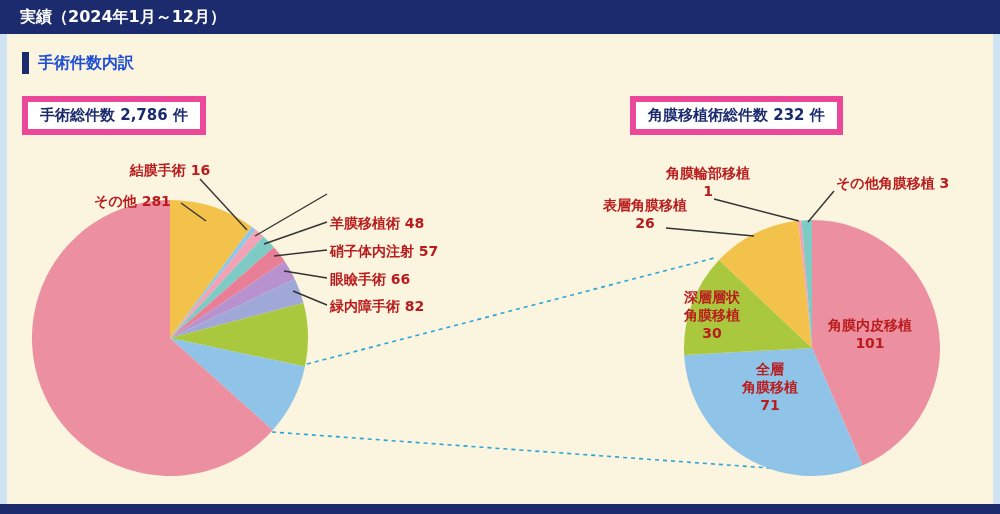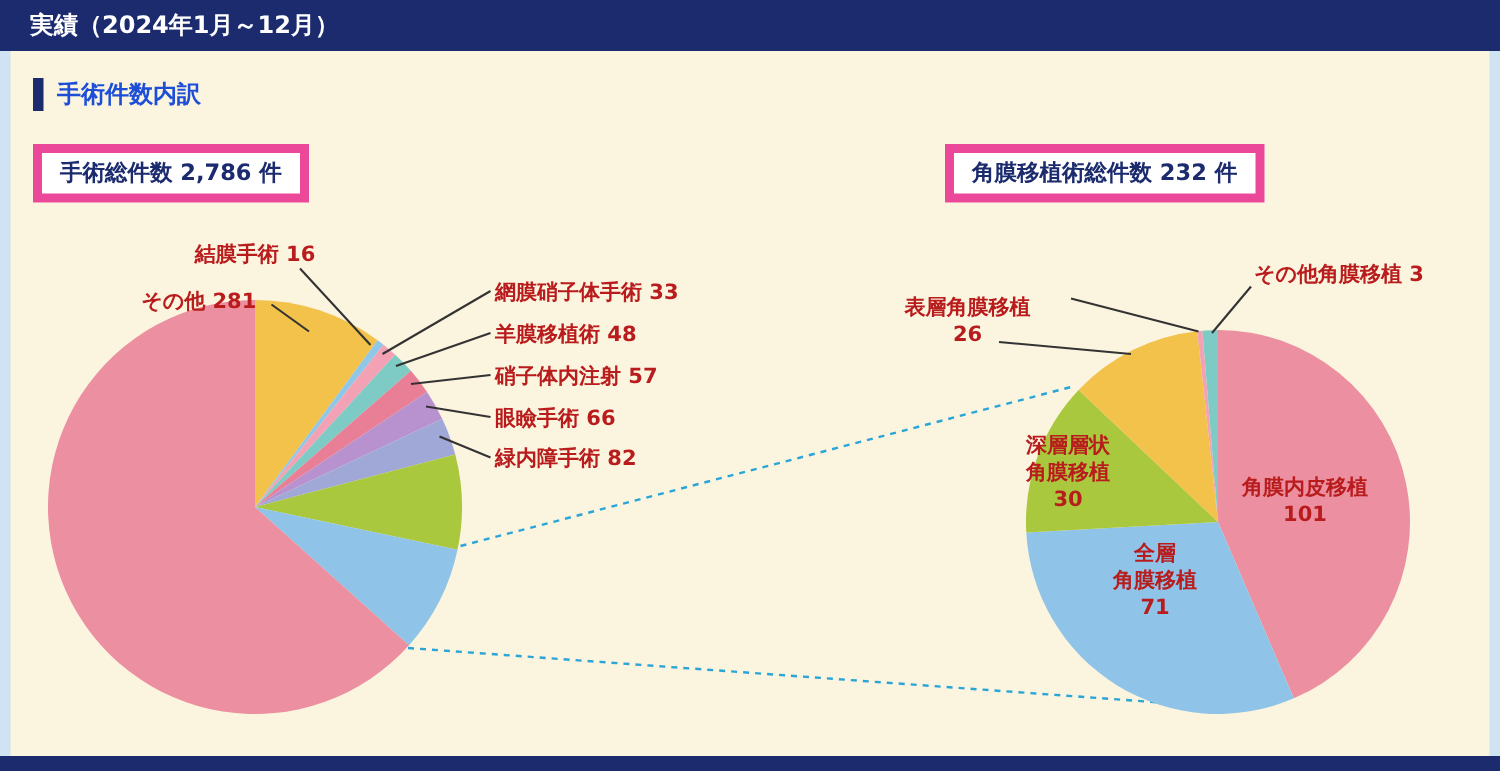--- a/index.html
+++ b/index.html
@@ -72,26 +72,27 @@
     <line x1="327" y1="278" x2="284" y2="271" stroke="#333" stroke-width="1.4"></line>
     <line x1="327" y1="305" x2="293" y2="291" stroke="#333" stroke-width="1.4"></line>
 
     <line x1="714" y1="199" x2="799" y2="221" stroke="#333" stroke-width="1.4"></line>
     <line x1="666" y1="228" x2="754" y2="236" stroke="#333" stroke-width="1.4"></line>
     <line x1="834" y1="191" x2="808" y2="222" stroke="#333" stroke-width="1.4"></line>
   </svg>
 
   <div class="lbl" style="left:120px;top:161px;width:100px">結膜手術 16</div>
   <div class="lbl" style="left:85px;top:192px;width:95px">その他 281</div>
-  <div class="lbl left-align" style="left:330px;top:186px">網膜硝子体手術 33</div>
   <div class="lbl left-align" style="left:330px;top:214px">羊膜移植術 48</div>
   <div class="lbl left-align" style="left:330px;top:242px">硝子体内注射 57</div>
   <div class="lbl left-align" style="left:330px;top:270px">眼瞼手術 66</div>
   <div class="lbl left-align" style="left:330px;top:297px">緑内障手術 82</div>
 
+  <div class="lbl" style="left:650px;top:164px;width:116px">角膜輪部移植
+1</div>
   <div class="lbl" style="left:587px;top:196px;width:116px">表層角膜移植
 26</div>
   <div class="lbl left-align" style="left:836px;top:174px">その他角膜移植 3</div>
   <div class="lbl" style="left:664px;top:288px;width:96px">深層層状
 角膜移植
 30</div>
   <div class="lbl" style="left:722px;top:360px;width:96px">全層
 角膜移植
 71</div>
   <div class="lbl" style="left:818px;top:316px;width:104px">角膜内皮移植

